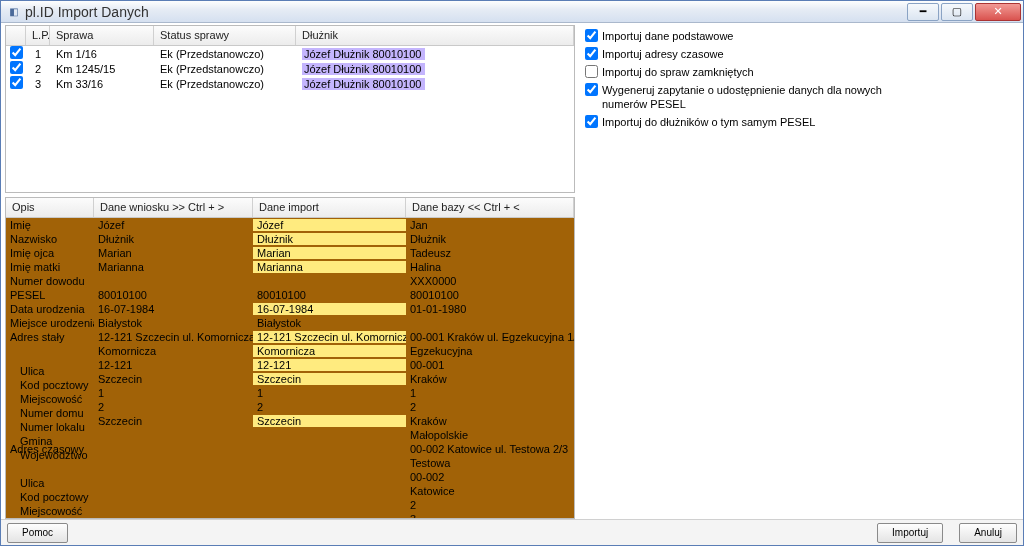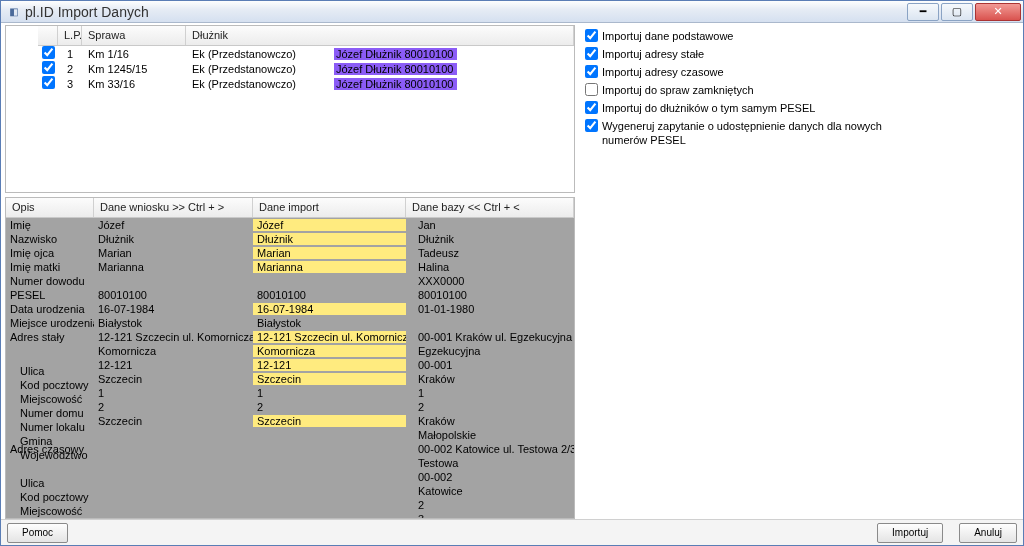--- a/index.html
+++ b/index.html
@@ -14,55 +14,55 @@
     .title-ghost { color: #bcc6d5; font-size: 10px; margin-left: 40px; }
     .win-buttons { display: flex; gap: 2px; }
     .win-btn { width: 32px; height: 18px; border: 1px solid #8aa3c4; background: linear-gradient(to bottom, #f6f9fc, #dbe5f1); border-radius: 2px; font-size: 11px; display: flex; align-items: center; justify-content: center; cursor: pointer; }
     .win-btn.close { background: linear-gradient(to bottom, #f29a95, #d9534f); color: #fff; border-color: #a33; width: 46px; }
     .win-btn .glyph { display: inline-block; }
     
     .content { flex: 1; display: flex; padding: 2px 4px 0 4px; gap: 4px; min-height: 0; }
     
     .left-pane { flex: 1; display: flex; flex-direction: column; min-width: 0; }
     
-    .top-table { border: 1px solid #bbb; height: 168px; background: #fff; overflow: hidden; padding-left: 32px; }
+    .top-table { border: 1px solid #bbb; height: 168px; background: #fff; overflow: hidden; }
     .tt-head, .detail-head { display: flex; background: linear-gradient(to bottom, #fcfcfc, #ececec); border-bottom: 1px solid #c9c9c9; height: 20px; align-items: stretch; }
     .th { border-right: 1px solid #d0d0d0; padding: 3px 6px; font-size: 11px; color: #222; white-space: nowrap; overflow: hidden; }
     .th-chk { width: 20px; }
     .th-lp { width: 24px; }
     .th-sprawa { width: 104px; }
     .th-status { width: 142px; }
     .th-dluznik { flex: 1; }
     
     .tt-body { }
     .tt-row { display: flex; height: 15px; align-items: center; }
     .td { padding: 0 6px; font-size: 11px; white-space: nowrap; overflow: hidden; }
     .td-chk { width: 20px; text-align: center; padding: 0; }
     .td-lp { width: 24px; text-align: center; }
     .td-sprawa { width: 104px; }
     .td-status { width: 142px; }
     .td-dluznik { flex: 1; }
-    .highlight { background: #8b5cf6; display: inline-block; padding: 0 4px 0 2px; }
+    .highlight { background: #c4b5fd; display: inline-block; padding: 0 4px 0 2px; }
     
     .chk { width: 13px; height: 13px; }
     
-    .detail-table { margin-top: 4px; border: 1px solid #bbb; background: #a3a3a3; flex: 1; min-height: 0; overflow: hidden; }
+    .detail-table { margin-top: 4px; border: 1px solid #bbb; background: #a16207; flex: 1; min-height: 0; overflow: hidden; }
     .dth-opis { width: 88px; }
     .dth-wniosek { width: 159px; }
     .dth-import { width: 153px; }
     .dth-bazy { flex: 1; }
     
     .detail-body { }
     .dr { display: flex; height: 14px; align-items: center; }
     .dc0 { width: 88px; padding: 0 4px; font-size: 11px; white-space: nowrap; overflow: hidden; }
     .dc0.indent { padding-left: 14px; margin-top: 39px; }
     .dc1 { width: 159px; padding: 0 4px; font-size: 11px; white-space: nowrap; overflow: hidden; }
     .dc2 { width: 153px; padding: 0 0px; font-size: 11px; white-space: nowrap; overflow: hidden; }
     .dc2 > span { display: inline-block; width: 100%; padding: 0 4px; }
-    .dc3 { flex: 1; padding: 0 12px; font-size: 11px; white-space: nowrap; overflow: hidden; }
+    .dc3 { flex: 1; padding: 0 4px; font-size: 11px; white-space: nowrap; overflow: hidden; }
     .yellow { background: #ffeb7f; }
     
     .right-pane { width: 440px; padding: 4px 6px; }
     .chk-row { display: flex; align-items: flex-start; gap: 4px; margin-bottom: 4px; font-size: 11px; line-height: 14px; }
     .chk-row label { padding-top: 0; }
     .chk-row .multiline { max-width: 280px; }
     
     .footer { height: 26px; border-top: 1px solid #d0d0d0; display: flex; align-items: center; padding: 3px 6px; background: #f4f4f4; }
     .btn { height: 20px; padding: 0 14px; border: 1px solid #8a8a8a; border-radius: 2px; background: linear-gradient(to bottom, #fefefe, #e4e4e4); font-size: 10px; cursor: pointer; }
     .footer-spacer { flex: 1; }
@@ -91,20 +91,21 @@
   </div>
 
   <div class="content">
     <div class="left-pane">
 
       <div class="top-table">
         <div class="tt-head">
           <div class="th th-chk"></div>
           <div class="th th-lp">L.P.</div>
           <div class="th th-sprawa">Sprawa</div>
+          <div class="th th-status">Status sprawy</div>
           <div class="th th-dluznik">Dłużnik</div>
         </div>
         <div class="tt-body" id="tt-body">
             <div class="tt-row">
               <div class="td td-chk"><input type="checkbox" class="chk" checked="" style=""></div>
               <div class="td td-lp">1</div>
               <div class="td td-sprawa">Km 1/16</div>
               <div class="td td-status">Ek (Przedstanowczo)</div>
               <div class="td td-dluznik"><span class="highlight">Józef Dłużnik 80010100</span></div>
             </div>
@@ -270,37 +271,33 @@
 
     </div>
 
     <div class="right-pane" id="options-pane">
         <div class="chk-row">
           <input type="checkbox" class="chk" checked="" style="">
           <label>Importuj dane podstawowe</label>
         </div>
         <div class="chk-row">
           <input type="checkbox" class="chk" checked="" style="">
-          <label>Importuj adresy stałe</label>
-        </div>
-        <div class="chk-row">
-          <input type="checkbox" class="chk" checked="" style="">
           <label>Importuj adresy czasowe</label>
         </div>
         <div class="chk-row">
           <input type="checkbox" class="chk" style="">
           <label>Importuj do spraw zamkniętych</label>
         </div>
         <div class="chk-row">
           <input type="checkbox" class="chk" checked="" style="">
+          <label class="multiline">Wygeneruj zapytanie o udostępnienie danych dla  nowych numerów PESEL</label>
+        </div>
+        <div class="chk-row">
+          <input type="checkbox" class="chk" checked="" style="">
           <label>Importuj do dłużników o tym samym PESEL</label>
-        </div>
-        <div class="chk-row">
-          <input type="checkbox" class="chk" checked="" style="">
-          <label class="multiline">Wygeneruj zapytanie o udostępnienie danych dla  nowych numerów PESEL</label>
         </div>
       </div>
   </div>
 
   <div class="footer">
     <button class="btn">Pomoc</button>
     <span class="footer-spacer"></span>
     <button class="btn">Importuj</button>
     <button class="btn">Anuluj</button>
   </div>

